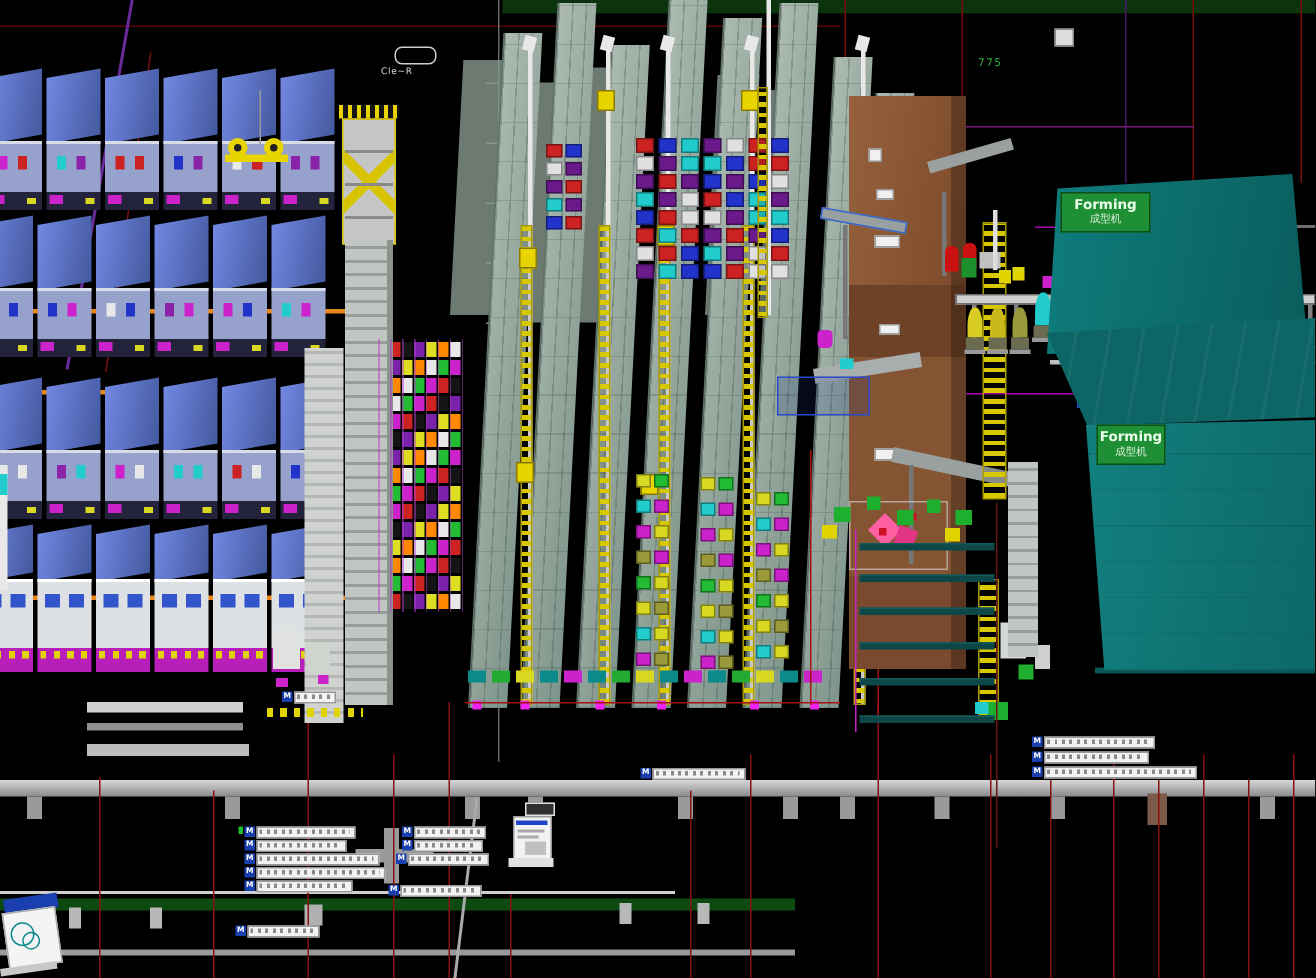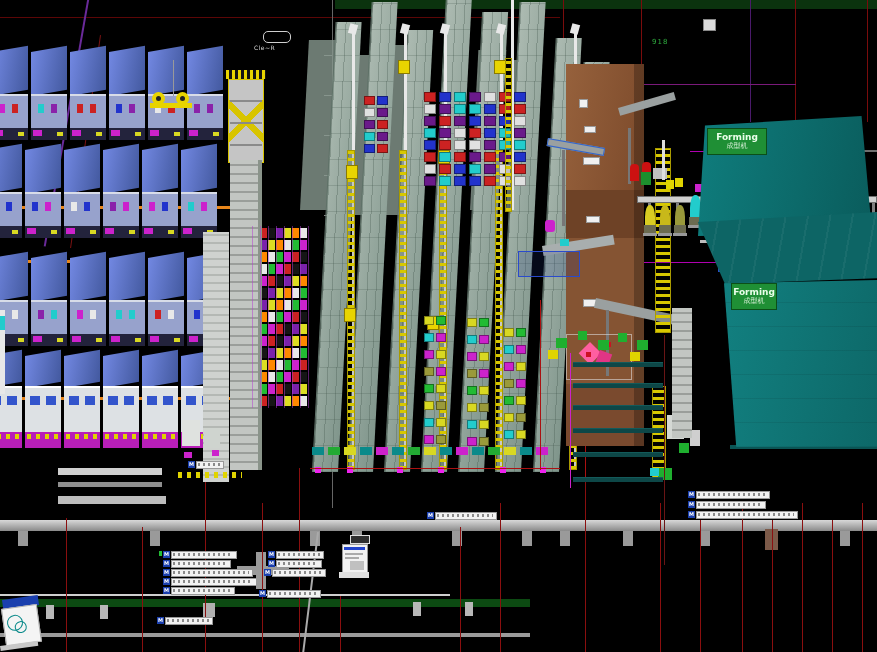--- a/index.html
+++ b/index.html
@@ -38,21 +38,21 @@
     <span class="t">Forming</span>
     <span class="cn">成型机</span>
   </div>
   <div class="sign sign2">
     <span class="t">Forming</span>
     <span class="cn">成型机</span>
   </div>
 
   <div class="abs tag-outline"></div>
   <div class="abs tag-text">Cle~R</div>
-  <div class="abs tick-green">918</div>
+  <div class="abs tick-green">775</div>
 <div style="position: absolute; left: 335px; top: 0px; width: 542px; height: 9px; background: rgb(11, 51, 14);"></div>
     <div style="position: absolute; left: 0px; top: 17px; width: 560px; height: 1px; background: rgb(92, 6, 6);"></div>
     <div style="position: absolute; left: 88px; top: -5px; width: 2px; height: 255px; background: rgb(106, 42, 154); transform: rotate(10deg); transform-origin: left top;"></div>
     <div style="position: absolute; left: 100px; top: 35px; width: 1px; height: 215px; background: rgb(122, 18, 18); transform: rotate(8deg); transform-origin: left top;"></div>
     <div style="position: absolute; left: 332px; top: 0px; width: 1px; height: 508px; background: rgb(102, 102, 102);"></div>
     <div style="position: absolute; left: 563px; top: 0px; width: 1px; height: 64px; background: rgb(122, 12, 12);"></div>
     <div style="position: absolute; left: 641px; top: 0px; width: 1px; height: 150px; background: rgb(122, 12, 12);"></div>
     <div style="position: absolute; left: 795px; top: 0px; width: 1px; height: 148px; background: rgb(122, 12, 12);"></div>
     <div style="position: absolute; left: 867px; top: 0px; width: 1px; height: 122px; background: rgb(122, 12, 12);"></div>
     <div style="position: absolute; left: 750px; top: 0px; width: 1px; height: 122px; background: rgb(74, 26, 106);"></div>

